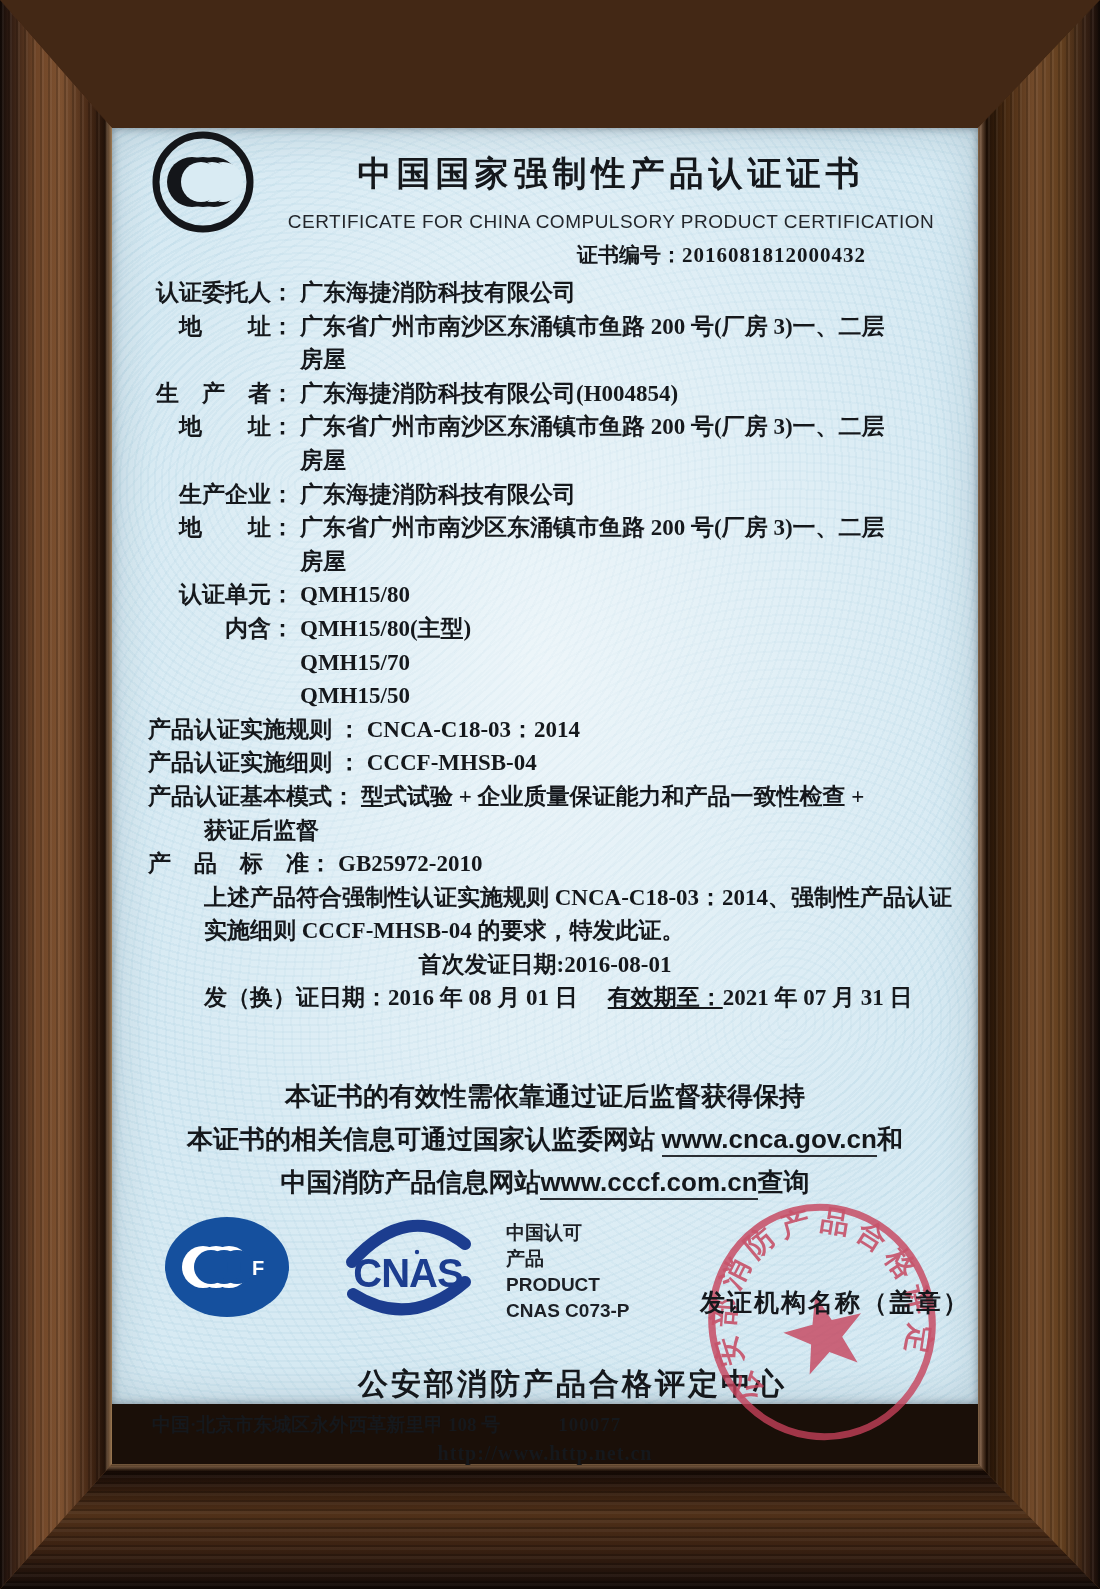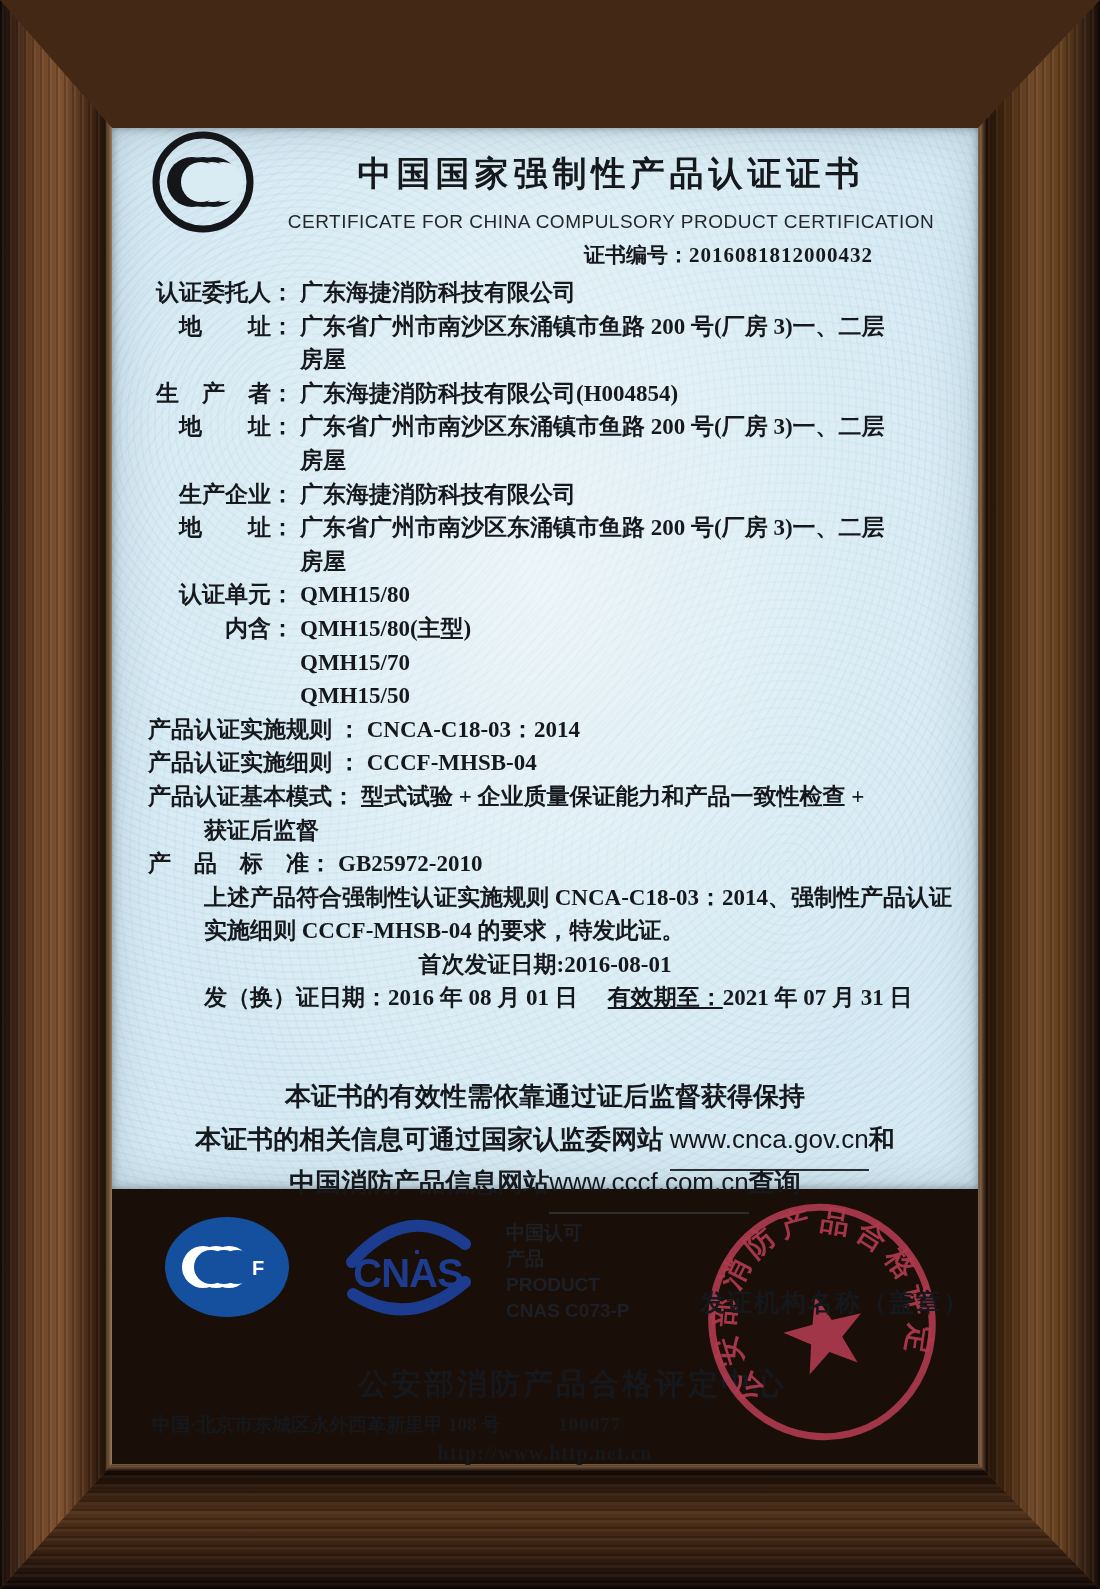--- a/index.html
+++ b/index.html
@@ -25,51 +25,51 @@
       linear-gradient(90deg,#120a06 0,#2a1810 8px,#6f4527 32%,#7d5130 55%,#4a2b17 78%,#241309 93%,#8a6a4a 99%,#a07c52 100%);
     background-color:#6a4126;
     clip-path:polygon(0 0,100% 128px,100% calc(100% - 125px),0 100%);}
   .frame-side.right{right:0;top:0;width:122px;height:1589px;
     background:
       repeating-linear-gradient(90deg, rgba(0,0,0,.16) 0 2px, rgba(255,255,255,.05) 2px 4px, rgba(0,0,0,0) 4px 8px),
       linear-gradient(270deg,#120a06 0,#2a1810 8px,#64401f 32%,#724a2a 55%,#44270f 78%,#201106 93%,#86644a 99%,#9c7850 100%);
     background-color:#5f3c20;
     clip-path:polygon(0 128px,100% 0,100% 100%,0 calc(100% - 125px));}
   
-  .certificate{position:absolute;left:112px;top:128px;width:866px;height:1061px;
+  .certificate{position:absolute;left:112px;top:128px;width:866px;height:1276px;
     background:
       radial-gradient(ellipse at 50% 42%, rgba(255,255,255,.55), rgba(255,255,255,0) 72%),
       repeating-radial-gradient(circle at 22% 28%, rgba(150,195,215,.14) 0 2px, rgba(0,0,0,0) 2px 7px),
       repeating-radial-gradient(circle at 78% 70%, rgba(150,195,215,.11) 0 2px, rgba(0,0,0,0) 2px 9px),
       #d7eaf3;
     box-shadow:inset 0 0 9px rgba(30,40,50,.45), inset 0 0 46px rgba(90,115,130,.28);
     color:#15181c;}
   
   .ccc-mark{position:absolute;left:38px;top:1px;}
   .head-text{position:absolute;left:150px;right:18px;top:0;text-align:center;}
   .cert-title{margin-top:23px;font-size:34px;font-weight:700;letter-spacing:5px;
     font-family:"Liberation Serif",serif;}
   .cert-subtitle{margin-top:14px;font-size:19px;letter-spacing:.5px;color:#23262b;
     font-family:"Liberation Sans","DejaVu Sans",sans-serif;}
-  .cert-no{position:absolute;right:105px;top:113px;font-size:21px;font-weight:700;}
+  .cert-no{position:absolute;right:112px;top:113px;font-size:21px;font-weight:700;}
   .cert-no .num{font-weight:700;letter-spacing:1px;}
   
   .fields{position:absolute;left:0;right:0;top:148px;font-size:23px;font-weight:700;}
   .frow{height:33.6px;line-height:33.6px;margin-left:36px;white-space:nowrap;}
   .flabel{display:inline-block;width:146px;text-align:right;vertical-align:top;}
   .flabel.wide{width:auto;min-width:146px;}
   .fvalue{margin-left:6px;}
   .frow.full{margin-left:92px;}
   .frow.center{text-align:center;margin-left:0;}
   .datepair .flabel2{margin-left:30px;text-decoration:underline;}
   
   .statements{position:absolute;left:0;right:0;top:948px;text-align:center;
     font-size:26px;font-weight:700;line-height:42px;}
-  .statements .link{border-bottom:2px solid #2a2e33;padding-bottom:15px;
-    font-family:"Liberation Sans","DejaVu Sans",sans-serif;font-weight:400;}
+  .statements .link{border-bottom:2px solid #2a2e33;padding-bottom:1px;
+    font-family:"Liberation Sans","DejaVu Sans",sans-serif;font-weight:700;}
   
   .cccf-logo{position:absolute;left:50px;top:1086px;}
   .cnas-logo{position:absolute;left:232px;top:1080px;}
   .accr{position:absolute;left:394px;top:1092px;line-height:26px;color:#1c2026;}
   .accr .cn{font-size:19px;font-weight:700;}
   .accr .en{font-size:19px;font-weight:700;font-family:"Liberation Sans","DejaVu Sans",sans-serif;}
   .issuer-label{position:absolute;left:588px;top:1158px;font-size:25px;font-weight:700;
     letter-spacing:2px;z-index:5;white-space:nowrap;}
   .seal{position:absolute;left:578px;top:1060px;z-index:4;transform:rotate(-14deg);opacity:.88;}
   

